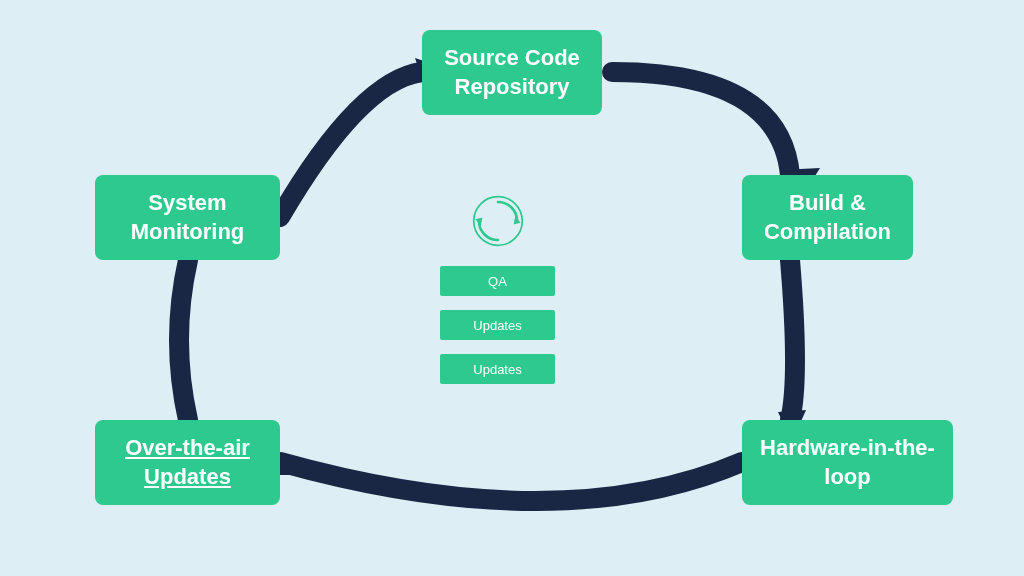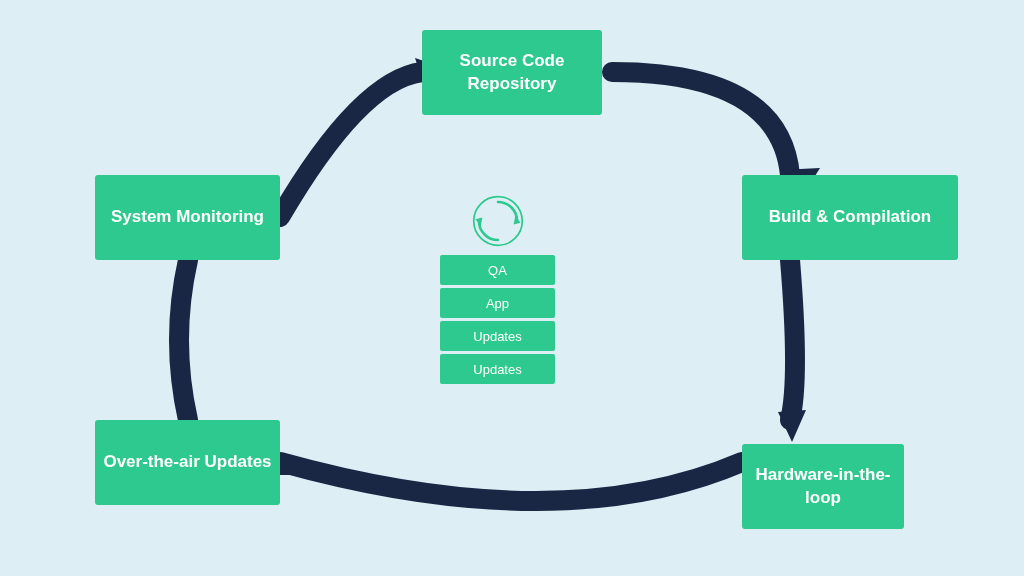--- a/index.html
+++ b/index.html
@@ -16,81 +16,82 @@
     .diagram-container {
       width: 1024px;
       height: 576px;
       position: relative;
     }
 
     
     .green-box {
       background: #2ec98e;
       color: #fff;
-      font-size: 17px;
+      font-size: 22px;
       font-weight: 600;
       display: flex;
       align-items: center;
       justify-content: center;
       text-align: center;
       position: absolute;
-      border-radius: 3px;
-      padding: 10px 0;
+      border-radius: 8px;
+      padding: 10px 14px;
       line-height: 1.3;
     }
 
     
     .box-source {
       width: 180px;
       height: 85px;
       left: 422px;
       top: 30px;
     }
 
     
     .box-build {
-      width: 216px;
+      width: 171px;
       height: 85px;
       left: 742px;
       top: 175px;
     }
 
     
     .box-hardware {
-      width: 162px;
+      width: 211px;
       height: 85px;
       left: 742px;
-      top: 444px;
+      top: 420px;
     }
 
     
     .box-ota {
       width: 185px;
       height: 85px;
       left: 95px;
       top: 420px;
+      text-decoration: underline;
     }
 
     
     .box-sysmon {
       width: 185px;
       height: 85px;
       left: 95px;
       top: 175px;
     }
 
     
     .center-stack {
       position: absolute;
       left: 440px;
       top: 195px;
       display: flex;
       flex-direction: column;
       align-items: center;
-      gap: 0;
+      gap: 11px;
     }
 
     .cycle-icon {
       width: 52px;
       height: 52px;
       margin-bottom: 8px;
     }
 
     .stack-item {
       width: 115px;
@@ -156,18 +157,17 @@
       <circle cx="30" cy="30" r="28" fill="none" stroke="#2ec98e" stroke-width="2"></circle>
 
       <path d="M 30 8 A 22 22 0 0 1 52 30" stroke="#2ec98e" stroke-width="3" fill="none" stroke-linecap="round"></path>
       <polygon points="50,24 56,32 48,34" fill="#2ec98e"></polygon>
 
       <path d="M 30 52 A 22 22 0 0 1 8 30" stroke="#2ec98e" stroke-width="3" fill="none" stroke-linecap="round"></path>
       <polygon points="10,36 4,28 12,26" fill="#2ec98e"></polygon>
     </svg>
 
     <div class="stack-item">QA</div>
-    <div class="stack-item">App</div>
     <div class="stack-item">Updates</div>
     <div class="stack-item">Updates</div>
   </div>
 
 </div>
 
 </body></html>

